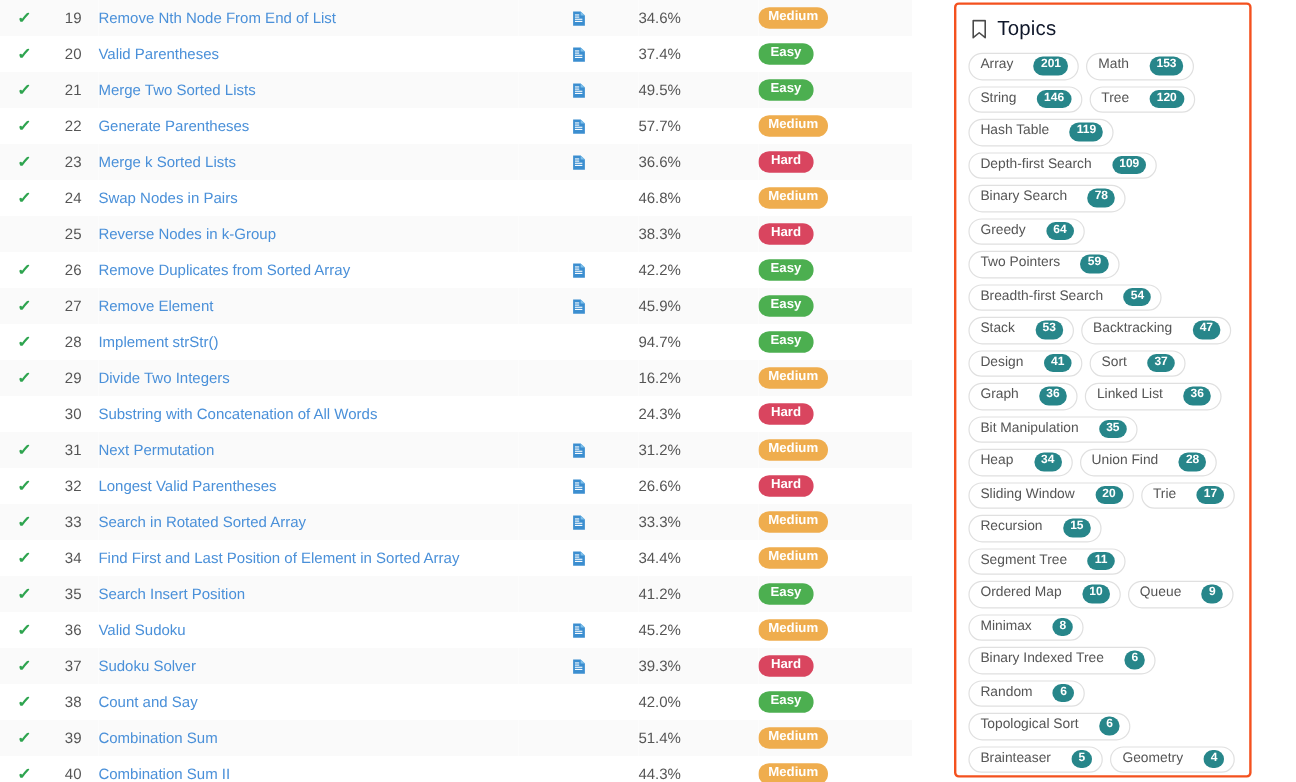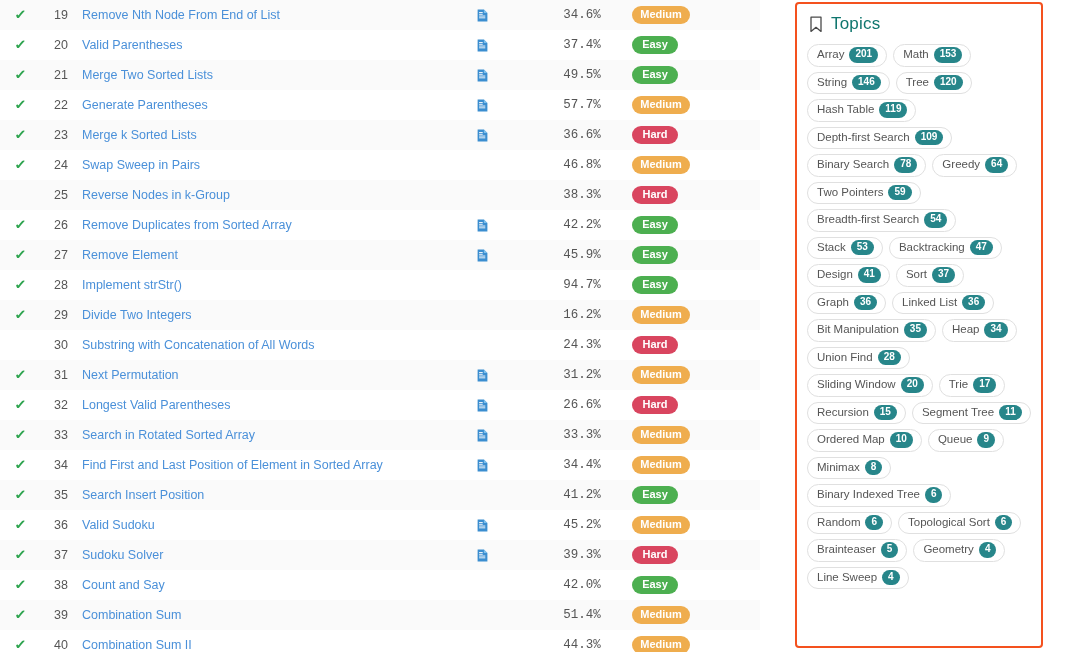--- a/index.html
+++ b/index.html
@@ -33,21 +33,21 @@
     font-size: 12.5px;
     color: #555;
     vertical-align: middle;
     white-space: nowrap;
     overflow: hidden;
   }
   td.c-status { width: 40px;  text-align: center; }
   td.c-id     { width: 42px;  text-align: center; color:#6d6d6d; font-size:12.5px;}
   td.c-title  { width: 350px; padding-left: 8px; margin-top: 47px; }
   td.c-art    { width: 100px; text-align: center; }
-  td.c-acc    { width: 100px; text-align: center; color:#6a6a6a;font-family:Liberation Mono, monospace;}
+  td.c-acc    { width: 100px; text-align: left; color:#6a6a6a;}
   td.c-diff   { width: 128px; padding-left: 12px; }
 
   .tick {
     display: inline-block;
     color: #2ea44f;
     font-size: 13px;
     line-height: 1;
     font-weight: 700;
     transform: scaleX(1.15);
   }
@@ -89,34 +89,34 @@
   }
   .topics-header {
     display: flex;
     align-items: center;
     gap: 8px;
     padding: 2px 0 10px 2px;
   }
   .bookmark-icon { width: 14px; height: 17px; display: block; }
   .topics-title {
     font-size: 17px;
-    color: #0f766e;
+    color: #0f172a;
     font-weight: 400;
     letter-spacing: .2px;
   }
   .tag-cloud {
     display: flex;
     flex-wrap: wrap;
     gap: 5px 6px;
     align-content: flex-start;
   }
   .tag {
     display: inline-flex;
     align-items: center;
-    gap: 5px;
+    gap: 17px;
     border: 1px solid #e0e0e0;
     border-radius: 12px;
     background: #ffffff;
     padding: 2px 8px 3px 9px;
     font-size: 11.5px;
     color: #555;
     line-height: 1.35;
     cursor: pointer;
     white-space: nowrap;
   }
@@ -211,21 +211,21 @@
                 <rect x="2.1" y="4.8" width="3.6" height="0.9" fill="#ffffff"></rect>
                 <rect x="2.1" y="6.6" width="6.2" height="0.9" fill="#ffffff"></rect>
                 <rect x="2.1" y="8.4" width="6.2" height="0.9" fill="#ffffff"></rect>
               </svg></span></td>
           <td class="c-acc">36.6%</td>
           <td class="c-diff"><span class="badge hard">Hard</span></td>
         </tr>
         <tr class="even">
           <td class="c-status"><span class="tick">✓</span></td>
           <td class="c-id">24</td>
-          <td class="c-title"><a class="title-link" href="#">Swap Sweep in Pairs</a></td>
+          <td class="c-title"><a class="title-link" href="#">Swap Nodes in Pairs</a></td>
           <td class="c-art"></td>
           <td class="c-acc">46.8%</td>
           <td class="c-diff"><span class="badge medium">Medium</span></td>
         </tr>
         <tr class="odd">
           <td class="c-status"></td>
           <td class="c-id">25</td>
           <td class="c-title"><a class="title-link" href="#">Reverse Nodes in k-Group</a></td>
           <td class="c-art"></td>
           <td class="c-acc">38.3%</td>

